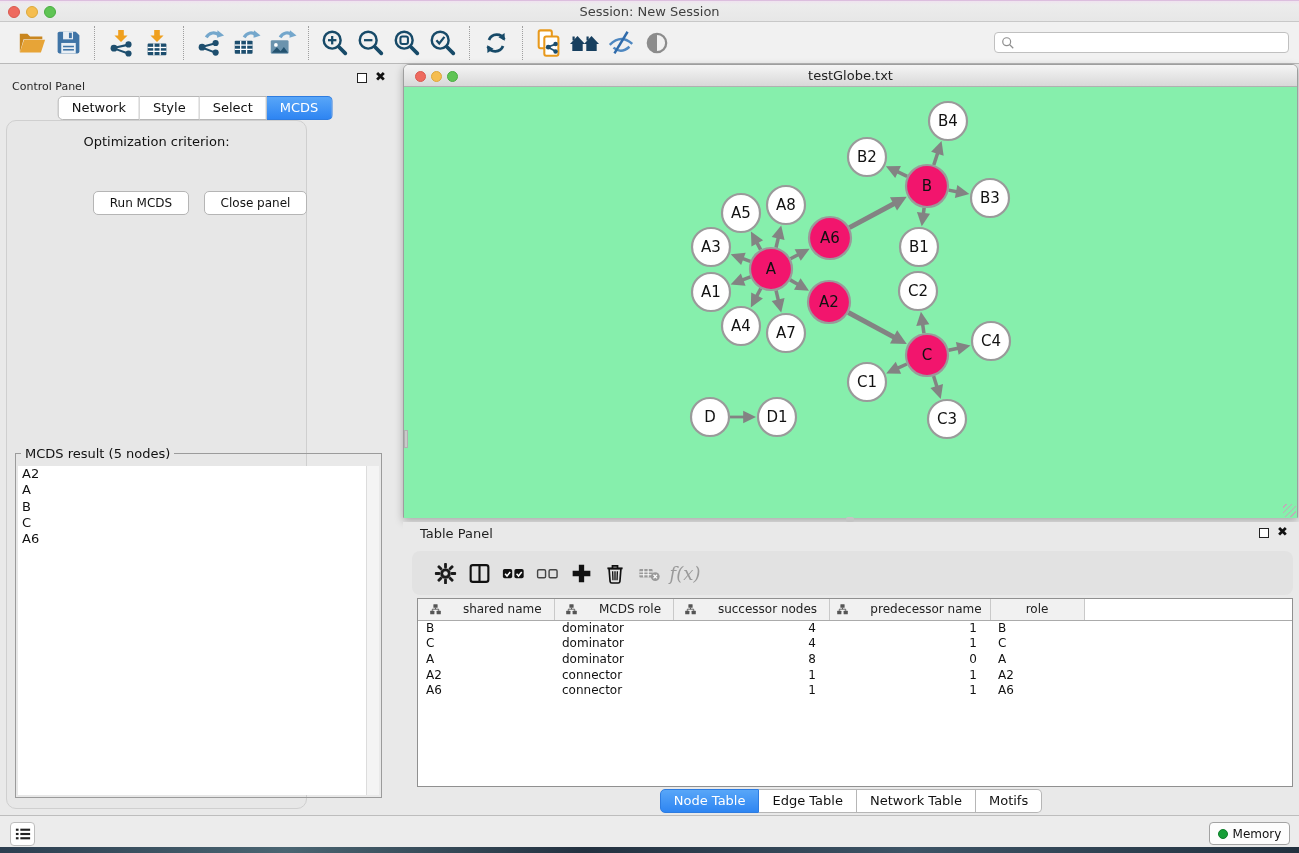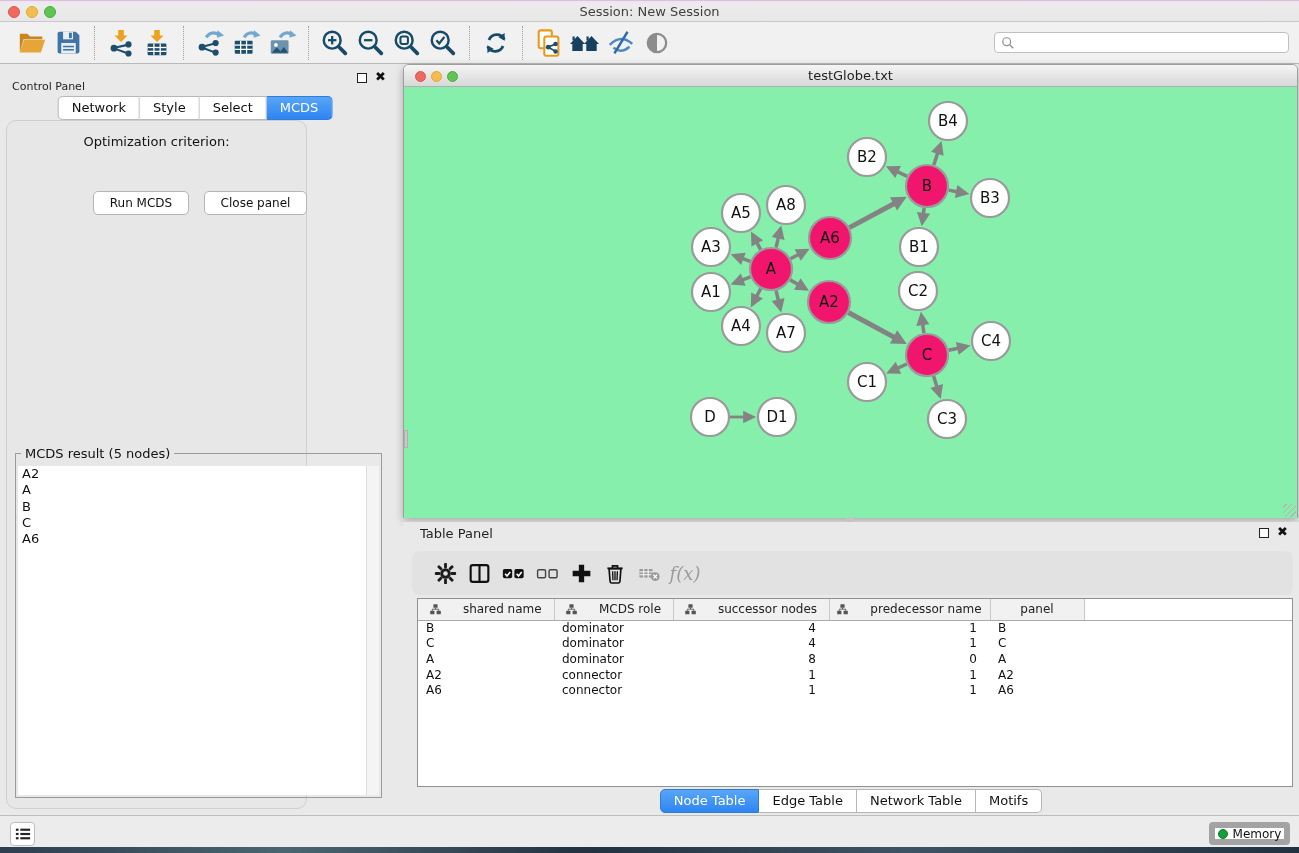--- a/index.html
+++ b/index.html
@@ -83,21 +83,21 @@
   .node-table th.filler { background:#fff; border-right:none; }
   .node-table th .hwrap { display:flex; align-items:center; justify-content:center; gap:22px; }
   .node-table td { font-size:12px; color:#111; height:15.7px; line-height:15.7px; padding:0 0 0 8px; white-space:nowrap; overflow:hidden; }
   .node-table td.num { text-align:right; padding:0 13px 0 0; }
 
   .tp-tabs { position:absolute; left:0; right:0; top:267px; display:flex; justify-content:center; }
 
   
   .statusbar { position:absolute; left:0; top:815px; width:1299px; height:32px; background:#ececec; border-top:1px solid #bdbdbd; }
   .list-btn { position:absolute; left:10px; top:6px; width:25px; height:24px; background:#fff; border:1px solid #bdbdbd; border-radius:4px; display:flex; align-items:center; justify-content:center; }
-  .memory-btn { position:absolute; right:9px; top:6px; height:23px; width:81px; background:#fdfdfd; border:6px solid #a3a3a3; border-radius:4px; display:flex; align-items:center; justify-content:center; gap:5px; font-size:12px; color:#111; }
+  .memory-btn { position:absolute; right:9px; top:6px; height:23px; width:81px; background:#fdfdfd; border:1px solid #a3a3a3; border-radius:4px; display:flex; align-items:center; justify-content:center; gap:5px; font-size:12px; color:#111; }
   .memory-dot { width:10px; height:10px; border-radius:50%; background:#169e38; border:1px solid #0e7d2a; }
 
   .desktop-strip { position:absolute; left:0; top:847px; width:1299px; height:6px;
     background:linear-gradient(90deg,#2c3e50,#4a6572 22%,#233140 45%,#3d5466 70%,#22313f 100%); }
 
   svg text { font-family:"DejaVu Sans","Liberation Sans",sans-serif; }
 </style>
 </head>
 <body>
 
@@ -571,21 +571,21 @@
                       <rect x="0.2" y="6.8" width="4.2" height="3.4" rx="0.5"></rect>
                       <rect x="6.6" y="6.8" width="4.2" height="3.4" rx="0.5"></rect>
                     </g>
                     <path d="M5.5 3.7v1.5M2.3 6.8V5.2h6.4v1.6" stroke="#555" stroke-width="0.9" fill="none"></path>
                   </svg>
                   <span>predecessor name</span>
                 </span>
               </th>
               <th>
                 <span class="hwrap">
-                  <span>panel</span>
+                  <span>role</span>
                 </span>
               </th>
               <th class="filler"></th>
             </tr>
           </thead>
         <tbody id="table-body">
             <tr>
               <td>B</td>
               <td>dominator</td>
               <td class="num">4</td>

